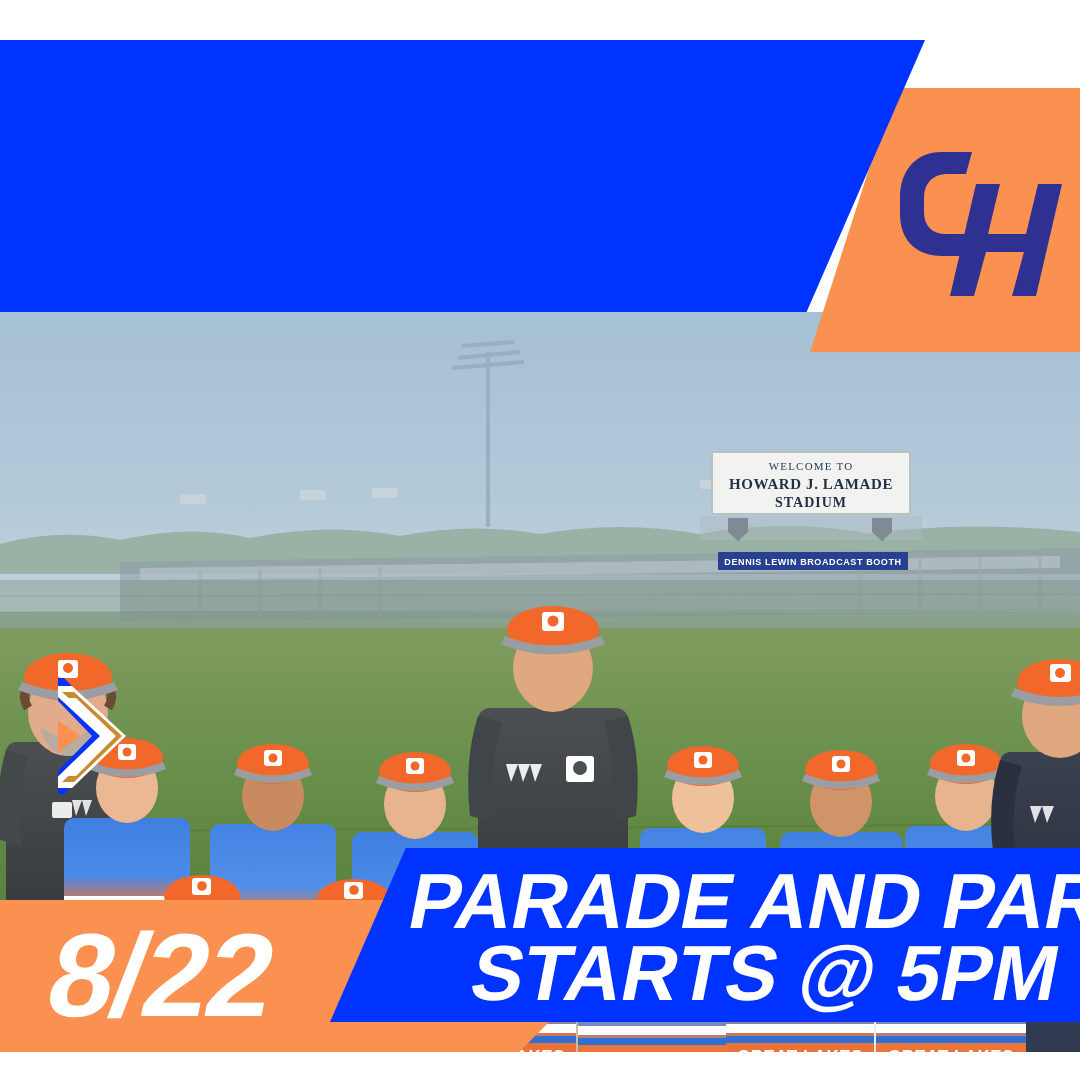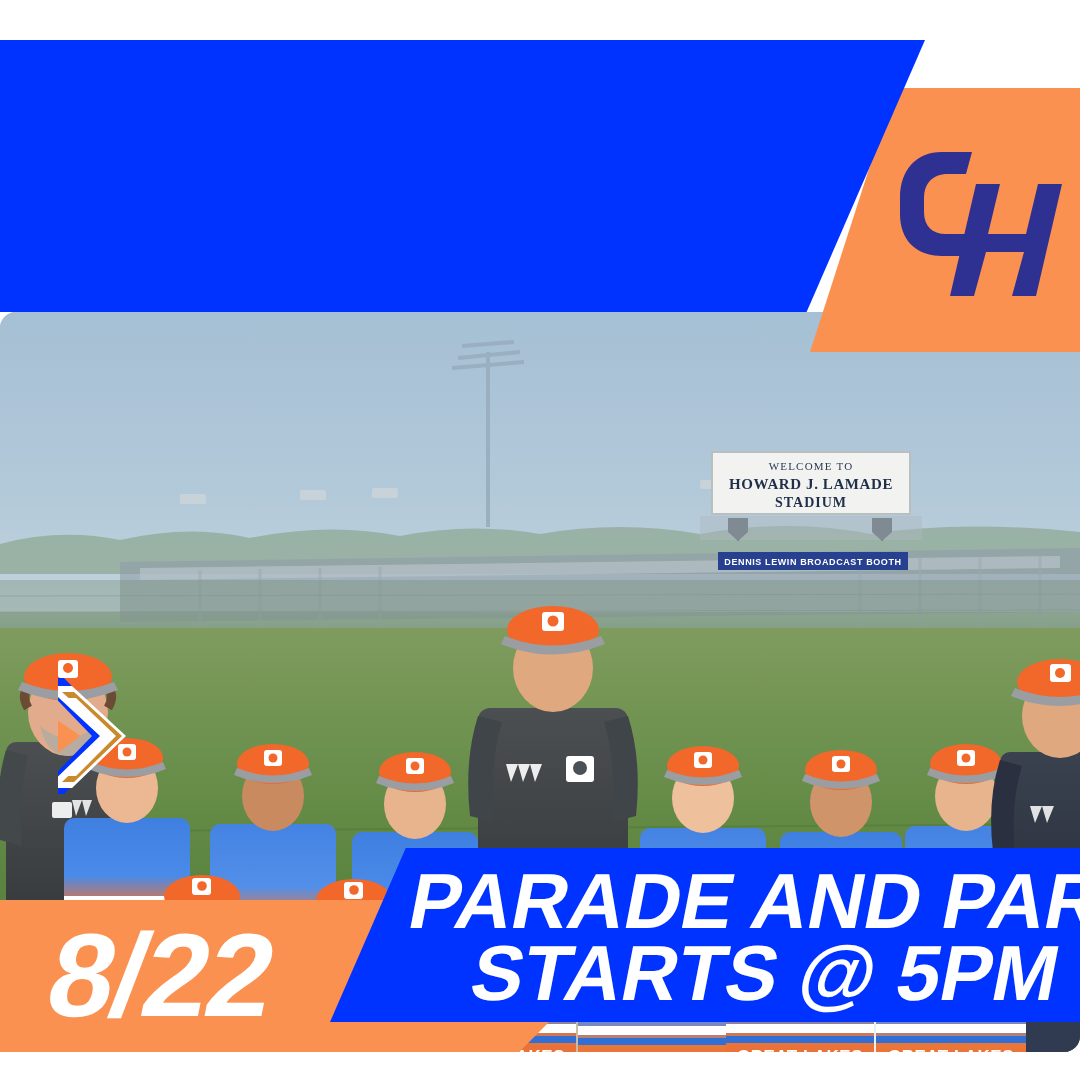--- a/index.html
+++ b/index.html
@@ -14,21 +14,20 @@
     position:absolute; inset:0;
     width:1080px; height:1080px;
     background:#ffffff; overflow:hidden;
   }
 
   
   .photo {
     position:absolute; left:0; top:312px; width:1080px; height:740px;
     overflow:hidden;
     background:linear-gradient(180deg,#a8c2d6 0%, #aac4d7 22%, #b3c9d8 32%, #8fa98f 44%, #6f8d5c 52%, #5d8447 62%, #63894a 80%, #4e7a3c 100%);
-    border-radius:16px;
   }
   .photo svg { position:absolute; left:0; top:0; }
 
   
   .top-blue {
     position:absolute; left:0; top:40px; width:925px; height:272px;
     background:var(--blue);
     clip-path:polygon(0 0, 100% 0, 87.2% 100%, 0 100%);
     z-index:20;
   }

